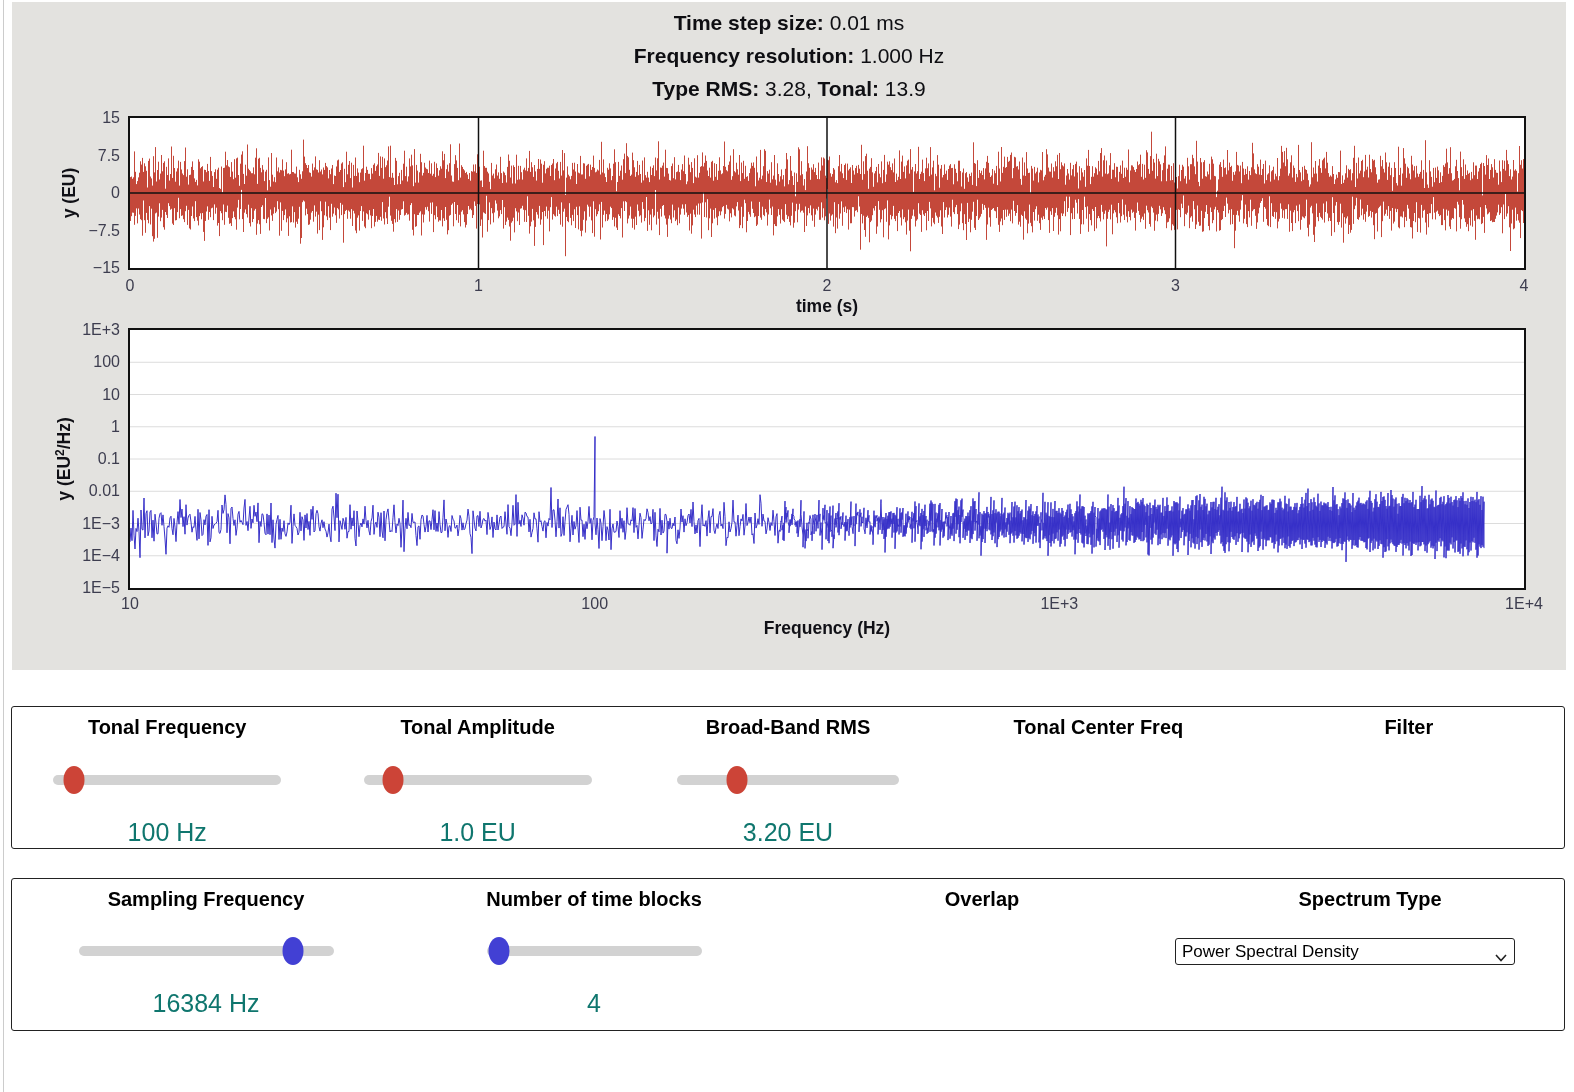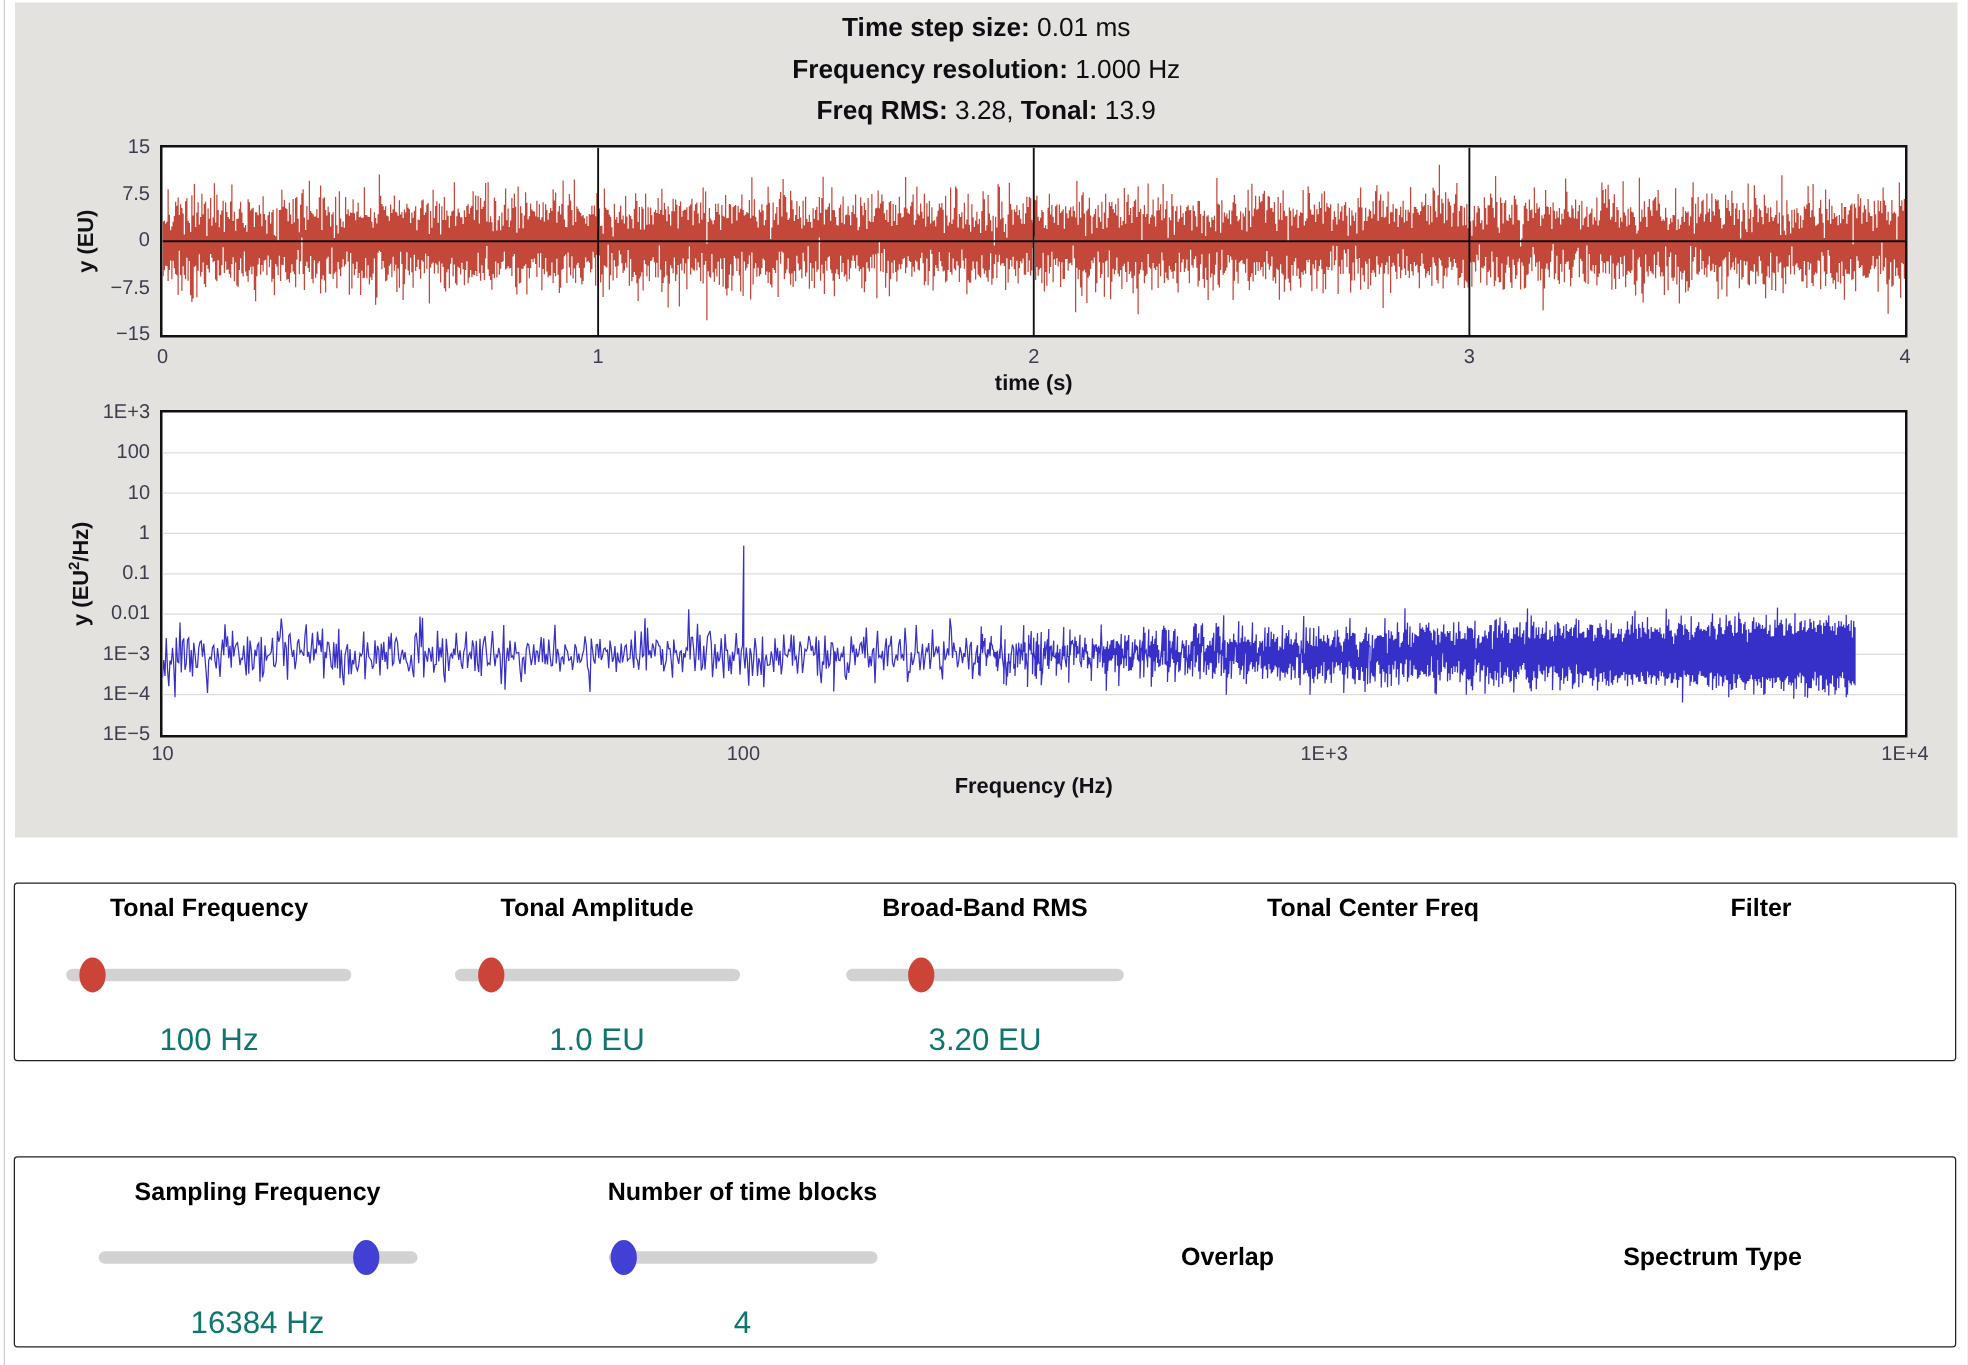--- a/index.html
+++ b/index.html
@@ -16,21 +16,21 @@
   #plot-psd{left:128px;top:328px;width:1394px;height:258px;}
   .plot svg{position:absolute;left:0;top:0;width:100%;height:100%;display:block;}
   .xtick{position:absolute;transform:translateX(-50%);font-size:16px;color:#3d3d4f;white-space:nowrap;}
   .ytick{position:absolute;width:62px;left:58px;text-align:right;transform:translateY(-50%);font-size:16px;color:#3d3d4f;white-space:nowrap;}
   .axis-title{position:absolute;font-weight:bold;font-size:17.5px;color:#101016;white-space:nowrap;}
   .axis-title.x{transform:translateX(-50%);}
   .axis-title.y{transform:translate(-50%,-50%) rotate(-90deg);}
   .axis-title sup{font-size:0.68em;}
   .ctrl-panel{position:absolute;left:11px;width:1552px;background:#ffffff;border:1px solid #222222;border-radius:3px;display:flex;}
   #panel-tone{top:706px;height:141px;}
-  #panel-spectrum{top:925px;height:151px;align-items:center;}
+  #panel-spectrum{top:878px;height:151px;}
   .col{flex:1 1 0;display:flex;flex-direction:column;align-items:center;min-width:0;}
   .col-label{font-weight:bold;font-size:20px;margin-top:9px;line-height:23px;color:#000;}
   .slider-area{display:flex;align-items:center;justify-content:center;width:100%;}
   #panel-tone .slider-area{height:81px;}
   #panel-spectrum .slider-area{height:80px;}
   .col-value{font-size:25px;line-height:24px;color:#0f766e;}
   .track{position:relative;height:10px;border-radius:6px;background:#d2d2d2;}
   .thumb{position:absolute;top:50%;width:21px;height:28px;border-radius:50%;transform:translate(-50%,-50%);}
   .select-wrap{position:relative;width:340px;margin-left:-50px;}
   select.spectrum{
@@ -43,21 +43,21 @@
 </head>
 <body>
 
 <div class="page-left-border"></div>
 
 <div class="charts-panel"></div>
 
 <div class="hdr">
   <div><b>Time step size:</b><span> 0.01 ms</span></div>
   <div><b>Frequency resolution:</b><span> 1.000 Hz</span></div>
-  <div><b>Freq RMS:</b><span> 3.28, </span><b>Tonal:</b><span> 13.9</span></div>
+  <div><b>Type RMS:</b><span> 3.28, </span><b>Tonal:</b><span> 13.9</span></div>
 </div>
 
 <div class="plot" id="plot-time">
   <svg id="time-svg" viewBox="0 0 1394 150" preserveAspectRatio="none">
     <path id="time-path" fill="none" stroke-width="1" d="M0.5 59.1V103.0M1.5 58.5V98.2M2.5 60.8V94.6M3.5 59.3V94.8M4.5 33.4V106.8M5.5 53.8V97.9M6.5 66.1V90.4M7.5 63.1V105.4M8.5 59.4V90.5M9.5 54.7V96.5M10.5 43.3V101.2M11.5 46.6V102.2M12.5 39.9V117.7M13.5 53.9V82.5M14.5 45.3V102.2M15.5 48.3V114.8M16.5 52.8V94.9M17.5 69.5V101.9M18.5 42.9V105.3M19.5 40.6V88.1M20.5 58.5V106.5M21.5 60.4V90.7M22.5 67.6V118.2M23.5 38.2V123.6M24.5 54.4V120.8M25.5 29.1V95.4M26.5 63.5V94.6M27.5 52.0V119.8M28.5 43.7V98.6M29.5 61.5V85.3M30.5 55.6V103.2M31.5 37.0V99.6M32.5 53.3V91.9M33.5 44.9V109.2M34.5 43.3V111.7M35.5 70.7V94.0M36.5 48.8V96.9M37.5 57.0V100.0M38.5 40.4V85.2M39.5 62.6V88.1M40.5 56.0V91.7M41.5 28.5V90.8M42.5 59.9V105.6M43.5 37.8V107.0M44.5 50.0V90.2M45.5 63.7V102.4M46.5 53.5V102.1M47.5 50.3V94.1M48.5 42.6V79.8M49.5 67.6V100.3M50.5 43.9V91.1M51.5 51.5V97.9M52.5 55.5V97.4M53.5 57.1V101.2M54.5 43.1V104.1M55.5 29.5V93.2M56.5 58.7V87.8M57.5 51.3V106.9M58.5 66.6V91.9M59.5 57.1V110.4M60.5 56.7V111.5M61.5 48.9V98.0M62.5 43.4V88.5M63.5 52.0V100.5M64.5 60.4V103.1M65.5 63.9V83.2M66.5 61.9V99.1M67.5 67.4V102.7M68.5 41.3V107.4M69.5 43.7V98.1M70.5 50.3V95.3M71.5 49.0V101.3M72.5 48.2V95.1M73.5 63.5V113.9M74.5 51.7V122.9M75.5 52.0V103.0M76.5 54.2V93.5M77.5 45.9V88.4M78.5 53.0V101.8M79.5 62.9V94.0M80.5 38.9V99.2M81.5 53.1V90.3M82.5 57.9V89.7M83.5 69.0V102.1M84.5 54.1V86.4M85.5 51.3V95.7M86.5 60.8V89.7M87.5 51.7V107.6M88.5 49.7V105.0M89.5 70.0V118.1M90.5 70.9V93.1M91.5 48.5V95.2M92.5 74.3V102.2M93.5 50.0V86.5M94.5 49.7V106.8M95.5 33.7V93.8M96.5 47.3V94.1M97.5 42.0V87.6M98.5 48.4V99.8M99.5 49.2V105.8M100.5 58.9V105.2M101.5 44.1V108.0M102.5 53.6V100.1M103.5 61.2V93.4M104.5 41.2V99.1M105.5 59.7V101.3M106.5 40.4V111.7M107.5 39.6V89.6M108.5 57.0V81.9M109.5 67.8V101.3M110.5 45.7V91.0M111.5 36.6V71.9M112.5 33.3V101.1M113.5 55.9V114.0M114.5 66.0V94.7M115.5 46.7V91.4M116.5 57.7V96.1M117.5 26.5V99.5M118.5 50.7V86.7M119.5 52.1V105.1M120.5 53.4V108.5M121.5 55.2V90.2M122.5 55.2V104.1M123.5 49.4V101.0M124.5 56.3V92.6M125.5 39.7V90.9M126.5 30.3V116.8M127.5 65.9V105.6M128.5 40.7V102.1M129.5 39.8V106.3M130.5 49.9V115.9M131.5 54.3V89.0M132.5 47.1V87.3M133.5 51.7V100.9M134.5 63.1V101.2M135.5 53.6V80.0M136.5 51.8V105.1M137.5 72.3V100.8M138.5 39.4V99.4M139.5 62.1V112.5M140.5 68.7V91.5M141.5 35.0V97.4M142.5 56.7V102.9M143.5 63.6V95.7M144.5 59.2V89.3M145.5 64.2V95.1M146.5 39.5V93.6M147.5 53.3V83.2M148.5 49.4V91.2M149.5 54.5V117.7M150.5 51.9V84.4M151.5 52.3V112.8M152.5 41.4V92.9M153.5 52.6V102.1M154.5 58.2V97.1M155.5 51.4V91.4M156.5 44.2V104.3M157.5 55.7V100.4M158.5 55.2V117.9M159.5 56.4V98.3M160.5 55.9V104.5M161.5 31.7V104.1M162.5 54.0V88.4M163.5 54.1V104.5M164.5 55.4V94.1M165.5 55.6V109.6M166.5 48.6V103.7M167.5 59.3V105.9M168.5 64.1V100.7M169.5 51.8V88.8M170.5 56.3V125.7M171.5 60.8V120.0M172.5 53.3V84.2M173.5 21.6V82.5M174.5 38.6V83.5M175.5 45.2V97.4M176.5 47.0V90.7M177.5 50.0V96.1M178.5 47.0V106.9M179.5 54.4V106.4M180.5 54.9V101.7M181.5 58.6V94.6M182.5 45.6V93.0M183.5 52.3V103.7M184.5 49.4V87.4M185.5 38.4V98.6M186.5 51.4V93.7M187.5 51.9V115.6M188.5 54.5V96.7M189.5 42.2V112.1M190.5 53.5V83.3M191.5 51.5V93.2M192.5 56.4V121.9M193.5 49.5V109.3M194.5 51.9V97.3M195.5 44.9V83.7M196.5 48.1V98.4M197.5 49.4V102.1M198.5 60.4V88.2M199.5 52.0V99.7M200.5 56.2V112.1M201.5 50.5V85.8M202.5 47.0V98.7M203.5 66.1V95.6M204.5 57.5V89.5M205.5 58.0V97.3M206.5 48.5V104.9M207.5 42.4V90.1M208.5 41.6V91.4M209.5 53.9V100.6M210.5 52.0V84.9M211.5 45.5V97.1M212.5 44.3V86.7M213.5 69.1V124.7M214.5 50.8V96.1M215.5 64.2V92.9M216.5 33.7V91.9M217.5 56.3V100.8M218.5 46.8V92.5M219.5 43.0V93.7M220.5 60.1V100.7M221.5 44.7V91.1M222.5 69.5V108.0M223.5 46.9V92.8M224.5 57.9V95.5M225.5 39.5V112.5M226.5 58.0V115.2M227.5 50.4V99.7M228.5 54.6V97.4M229.5 64.2V112.6M230.5 54.6V93.0M231.5 51.2V88.1M232.5 50.3V102.9M233.5 27.7V93.5M234.5 62.7V108.6M235.5 55.0V110.2M236.5 48.7V95.3M237.5 51.9V96.3M238.5 55.8V101.6M239.5 55.8V92.2M240.5 61.2V97.4M241.5 50.1V110.2M242.5 55.6V98.0M243.5 46.8V91.0M244.5 45.3V108.5M245.5 52.9V103.9M246.5 48.2V97.9M247.5 46.5V103.7M248.5 34.9V101.6M249.5 57.9V102.0M250.5 38.4V98.8M251.5 49.9V102.8M252.5 38.8V84.1M253.5 60.7V100.5M254.5 40.4V106.5M255.5 49.2V94.2M256.5 47.3V100.3M257.5 42.5V106.0M258.5 28.4V88.7M259.5 59.1V78.7M260.5 27.7V97.6M261.5 59.7V102.8M262.5 54.9V105.9M263.5 59.8V113.7M264.5 67.0V101.1M265.5 39.9V104.5M266.5 42.8V91.1M267.5 66.3V103.9M268.5 58.1V92.5M269.5 54.8V101.8M270.5 66.1V97.0M271.5 51.9V91.5M272.5 62.5V91.0M273.5 45.7V83.3M274.5 32.7V97.6M275.5 58.1V96.8M276.5 48.7V94.9M277.5 63.5V96.7M278.5 58.4V96.3M279.5 40.4V102.7M280.5 48.4V87.1M281.5 36.7V85.1M282.5 47.4V111.8M283.5 68.2V117.5M284.5 31.1V96.2M285.5 64.6V108.8M286.5 46.9V108.2M287.5 52.6V97.0M288.5 64.6V97.0M289.5 54.3V94.7M290.5 35.8V93.3M291.5 44.2V117.5M292.5 57.5V96.4M293.5 54.9V104.5M294.5 44.8V96.6M295.5 49.5V89.2M296.5 50.8V91.7M297.5 51.3V88.8M298.5 55.0V93.2M299.5 42.6V103.6M300.5 55.7V84.7M301.5 45.3V95.9M302.5 57.7V84.4M303.5 55.8V114.1M304.5 43.8V97.2M305.5 59.1V101.3M306.5 45.4V88.3M307.5 50.0V99.1M308.5 57.7V103.7M309.5 52.3V102.3M310.5 48.3V102.6M311.5 50.7V92.0M312.5 33.3V108.4M313.5 42.3V100.3M314.5 35.9V103.0M315.5 60.1V89.0M316.5 51.2V101.8M317.5 46.7V116.4M318.5 53.6V112.2M319.5 45.2V97.7M320.5 26.3V96.9M321.5 57.5V86.9M322.5 63.5V85.5M323.5 63.8V108.3M324.5 46.1V84.0M325.5 37.2V96.0M326.5 42.4V102.2M327.5 49.9V87.0M328.5 62.2V104.8M329.5 25.5V96.8M330.5 59.6V108.4M331.5 47.2V93.7M332.5 48.9V92.2M333.5 51.1V96.4M334.5 52.4V104.1M335.5 55.0V109.5M336.5 53.9V106.8M337.5 56.5V96.1M338.5 61.0V88.0M339.5 55.0V91.7M340.5 62.7V90.7M341.5 53.1V92.2M342.5 53.7V100.0M343.5 46.5V97.1M344.5 53.4V83.4M345.5 46.3V87.9M346.5 54.9V110.6M347.5 36.3V86.0M348.5 66.2V97.1M349.5 48.7V86.4M350.5 62.7V107.9M351.5 62.4V101.5M352.5 69.0V119.5M353.5 32.7V94.4M354.5 48.1V95.2M355.5 49.8V95.9M356.5 49.8V77.8M357.5 53.7V113.7M358.5 55.4V102.1M359.5 63.8V84.4M360.5 71.2V106.4M361.5 44.9V90.1M362.5 57.5V95.3M363.5 55.6V104.4M364.5 60.4V94.5M365.5 51.3V82.4M366.5 46.5V85.6M367.5 57.6V92.6M368.5 54.4V100.3M369.5 60.8V98.4M370.5 38.8V92.1M371.5 55.1V96.1M372.5 65.0V82.0M373.5 53.5V110.6M374.5 54.7V89.2M375.5 57.2V107.0M376.5 64.5V103.6M377.5 48.9V99.6M378.5 36.5V101.9M379.5 42.8V108.5M380.5 59.5V122.7M381.5 47.6V104.7M382.5 65.5V103.2M383.5 47.3V99.7M384.5 49.0V114.4M385.5 65.5V90.2M386.5 36.7V93.4M387.5 61.8V103.2M388.5 47.8V94.5M389.5 61.4V107.0M390.5 47.9V90.7M391.5 54.2V90.3M392.5 61.6V87.8M393.5 51.6V91.8M394.5 49.7V103.8M395.5 52.4V92.2M396.5 40.4V104.0M397.5 53.2V78.3M398.5 49.9V97.8M399.5 32.9V115.6M400.5 53.9V108.3M401.5 44.2V103.7M402.5 49.3V90.9M403.5 58.9V102.3M404.5 47.0V127.9M405.5 53.4V108.9M406.5 62.6V94.1M407.5 50.9V96.6M408.5 41.0V100.5M409.5 50.9V87.9M410.5 41.5V106.7M411.5 45.7V101.5M412.5 64.7V94.0M413.5 46.8V127.1M414.5 43.2V93.0M415.5 55.4V98.3M416.5 50.8V88.6M417.5 49.7V100.7M418.5 49.8V92.7M419.5 47.7V113.4M420.5 58.0V89.2M421.5 47.0V79.1M422.5 45.5V101.6M423.5 41.0V96.2M424.5 62.2V97.7M425.5 50.5V98.6M426.5 45.3V88.7M427.5 43.9V98.1M428.5 52.8V91.8M429.5 60.5V95.9M430.5 43.9V106.7M431.5 57.6V84.4M432.5 32.0V108.7M433.5 52.4V93.7M434.5 35.1V90.7M435.5 76.9V138.2M436.5 59.6V99.0M437.5 48.4V103.1M438.5 56.7V104.2M439.5 58.3V85.2M440.5 61.3V99.9M441.5 57.9V107.3M442.5 44.9V96.9M443.5 51.5V103.1M444.5 44.7V91.3M445.5 53.5V110.0M446.5 66.0V88.8M447.5 46.0V97.1M448.5 54.6V111.4M449.5 55.3V88.4M450.5 37.9V112.9M451.5 56.5V118.3M452.5 56.4V112.6M453.5 45.2V101.8M454.5 45.5V93.3M455.5 60.8V114.6M456.5 47.8V102.5M457.5 46.7V86.7M458.5 45.9V88.6M459.5 58.3V98.7M460.5 46.7V88.7M461.5 51.9V102.4M462.5 49.0V115.1M463.5 37.6V83.3M464.5 49.9V118.7M465.5 54.3V91.2M466.5 53.6V98.3M467.5 51.5V96.2M468.5 52.5V93.2M469.5 41.9V86.4M470.5 56.5V121.5M471.5 23.8V83.9M472.5 54.5V109.5M473.5 41.4V96.8M474.5 55.4V92.6M475.5 59.1V103.3M476.5 64.0V96.1M477.5 49.8V102.9M478.5 51.7V101.4M479.5 45.3V96.4M480.5 50.4V88.7M481.5 62.2V90.1M482.5 58.0V101.9M483.5 45.7V99.2M484.5 31.3V108.4M485.5 44.2V99.8M486.5 73.2V109.6M487.5 64.0V112.0M488.5 43.9V96.3M489.5 57.9V98.0M490.5 52.7V100.4M491.5 47.5V90.1M492.5 61.7V119.5M493.5 41.2V83.4M494.5 35.6V93.0M495.5 55.1V83.2M496.5 25.2V84.2M497.5 37.9V105.4M498.5 39.3V100.6M499.5 51.8V97.5M500.5 57.9V88.6M501.5 56.6V100.7M502.5 34.6V109.8M503.5 42.2V100.8M504.5 49.3V111.6M505.5 58.8V98.7M506.5 53.9V107.0M507.5 42.9V86.5M508.5 57.2V92.8M509.5 46.9V98.4M510.5 56.0V97.3M511.5 64.7V104.6M512.5 42.5V84.1M513.5 62.4V90.9M514.5 39.4V103.2M515.5 57.2V99.9M516.5 59.6V79.0M517.5 53.8V112.9M518.5 59.6V92.3M519.5 64.1V106.8M520.5 48.5V96.6M521.5 57.0V112.3M522.5 49.9V90.9M523.5 47.3V99.3M524.5 58.1V97.5M525.5 39.5V72.0M526.5 52.4V106.6M527.5 40.3V93.8M528.5 23.3V100.7M529.5 61.5V117.1M530.5 49.5V90.8M531.5 49.8V98.6M532.5 47.6V87.9M533.5 44.6V87.0M534.5 58.6V97.5M535.5 31.7V100.5M536.5 49.9V106.6M537.5 50.1V118.9M538.5 55.6V100.7M539.5 62.0V97.4M540.5 62.5V101.5M541.5 48.1V105.2M542.5 45.5V86.6M543.5 60.2V99.5M544.5 39.2V92.3M545.5 61.4V103.1M546.5 54.1V101.5M547.5 53.5V107.2M548.5 46.9V89.5M549.5 54.1V105.3M550.5 62.1V96.6M551.5 51.6V90.6M552.5 46.1V86.4M553.5 53.2V90.7M554.5 37.5V96.8M555.5 56.0V86.2M556.5 66.2V94.5M557.5 63.4V98.9M558.5 39.7V97.1M559.5 46.7V112.5M560.5 54.2V95.7M561.5 44.1V115.7M562.5 49.9V107.4M563.5 65.1V91.7M564.5 40.3V96.5M565.5 58.7V99.1M566.5 59.6V87.6M567.5 37.2V96.6M568.5 59.6V85.5M569.5 54.8V96.7M570.5 48.8V85.3M571.5 48.1V120.6M572.5 34.4V84.5M573.5 48.5V74.7M574.5 44.8V99.0M575.5 37.5V84.3M576.5 42.9V99.5M577.5 52.5V81.2M578.5 58.0V112.2M579.5 49.7V100.3M580.5 59.6V90.6M581.5 43.8V119.0M582.5 42.8V105.3M583.5 62.7V91.9M584.5 45.2V100.6M585.5 58.8V90.1M586.5 46.0V99.5M587.5 61.9V107.2M588.5 52.8V98.2M589.5 39.3V93.3M590.5 52.4V97.3M591.5 56.2V93.4M592.5 55.3V89.2M593.5 48.0V88.1M594.5 23.5V100.6M595.5 48.8V95.9M596.5 52.2V86.9M597.5 53.3V90.7M598.5 46.9V91.5M599.5 43.5V103.4M600.5 37.5V95.3M601.5 61.8V99.4M602.5 58.2V90.3M603.5 31.2V91.4M604.5 53.2V97.5M605.5 54.4V98.4M606.5 44.7V88.4M607.5 51.3V84.1M608.5 56.7V92.5M609.5 37.0V110.1M610.5 63.1V107.2M611.5 44.5V88.8M612.5 55.1V110.2M613.5 42.8V98.8M614.5 60.8V81.7M615.5 47.8V85.2M616.5 58.9V114.3M617.5 58.2V103.0M618.5 62.9V93.9M619.5 55.1V96.4M620.5 50.5V98.8M621.5 44.7V83.5M622.5 47.9V90.8M623.5 44.4V95.0M624.5 49.8V99.2M625.5 68.3V98.3M626.5 38.5V108.0M627.5 54.4V106.6M628.5 62.5V98.0M629.5 59.7V83.9M630.5 31.9V99.6M631.5 61.2V101.8M632.5 57.6V88.7M633.5 48.2V96.9M634.5 31.2V98.2M635.5 32.8V91.0M636.5 64.0V94.4M637.5 53.1V107.6M638.5 55.6V96.5M639.5 51.7V81.6M640.5 64.7V90.3M641.5 44.2V97.0M642.5 61.3V88.6M643.5 57.6V117.4M644.5 37.0V106.1M645.5 61.7V108.0M646.5 67.4V108.2M647.5 45.3V98.4M648.5 56.0V91.1M649.5 63.6V96.9M650.5 58.3V105.5M651.5 51.4V91.2M652.5 61.4V101.6M653.5 57.1V102.9M654.5 68.4V104.1M655.5 50.8V86.1M656.5 35.0V96.8M657.5 41.4V101.0M658.5 66.3V98.3M659.5 62.1V103.9M660.5 38.0V107.4M661.5 52.7V97.8M662.5 58.1V84.6M663.5 67.0V109.7M664.5 54.5V104.7M665.5 78.3V93.2M666.5 55.3V85.8M667.5 63.9V104.3M668.5 29.3V91.6M669.5 31.3V85.8M670.5 57.3V94.4M671.5 43.2V92.8M672.5 56.2V92.5M673.5 67.5V94.7M674.5 61.1V114.0M675.5 72.1V88.5M676.5 53.5V108.0M677.5 28.2V97.4M678.5 45.2V90.0M679.5 49.8V95.2M680.5 61.8V87.4M681.5 49.5V97.3M682.5 51.6V102.8M683.5 46.2V90.6M684.5 54.1V108.8M685.5 49.9V96.6M686.5 57.0V90.9M687.5 61.0V92.5M688.5 44.6V88.8M689.5 61.2V101.8M690.5 52.6V101.8M691.5 39.4V84.4M692.5 47.5V99.6M693.5 39.5V90.3M694.5 40.6V102.3M695.5 57.7V98.3M696.5 60.1V80.5M697.5 41.6V71.2M698.5 42.2V105.9M699.5 38.5V95.5M700.5 55.3V102.6M701.5 58.7V97.6M702.5 56.1V96.4M703.5 50.0V108.6M704.5 51.6V84.2M705.5 64.3V115.2M706.5 62.1V99.5M707.5 65.1V110.6M708.5 48.2V86.1M709.5 37.0V100.7M710.5 53.5V95.5M711.5 45.9V83.4M712.5 55.3V107.8M713.5 60.1V89.4M714.5 47.0V94.0M715.5 45.5V88.5M716.5 61.9V95.1M717.5 45.6V91.3M718.5 52.4V111.6M719.5 50.9V91.7M720.5 49.3V105.3M721.5 65.0V105.2M722.5 47.0V89.1M723.5 52.5V89.2M724.5 56.6V98.6M725.5 50.1V92.8M726.5 47.8V92.2M727.5 55.1V94.2M728.5 46.9V78.3M729.5 50.7V88.5M730.5 56.0V131.7M731.5 26.8V96.1M732.5 61.8V105.4M733.5 43.3V97.7M734.5 56.1V112.0M735.5 38.1V118.8M736.5 35.7V99.0M737.5 52.7V97.7M738.5 70.8V99.9M739.5 50.6V124.3M740.5 48.9V104.1M741.5 40.2V102.6M742.5 54.3V97.2M743.5 68.8V90.3M744.5 55.4V92.6M745.5 53.1V88.0M746.5 48.9V115.8M747.5 64.4V108.5M748.5 46.0V83.1M749.5 55.7V91.8M750.5 59.3V104.4M751.5 43.4V101.2M752.5 65.2V92.2M753.5 51.9V119.3M754.5 36.9V91.2M755.5 63.9V90.4M756.5 56.4V103.8M757.5 43.7V82.4M758.5 46.7V121.4M759.5 43.3V107.4M760.5 49.2V96.9M761.5 52.1V101.4M762.5 45.4V98.2M763.5 54.4V87.9M764.5 40.5V100.9M765.5 64.0V103.1M766.5 55.6V97.9M767.5 62.2V113.1M768.5 58.8V95.0M769.5 32.4V93.0M770.5 61.0V99.5M771.5 43.6V107.5M772.5 37.6V91.4M773.5 53.9V101.2M774.5 48.4V99.2M775.5 60.4V104.3M776.5 47.4V116.6M777.5 42.7V102.6M778.5 41.6V91.6M779.5 55.6V112.7M780.5 31.1V133.3M781.5 51.6V100.9M782.5 49.0V97.7M783.5 73.9V91.5M784.5 53.4V98.4M785.5 46.0V108.5M786.5 55.5V102.7M787.5 53.2V101.3M788.5 28.8V85.2M789.5 61.0V95.7M790.5 55.9V97.0M791.5 53.7V113.9M792.5 41.6V92.3M793.5 55.1V96.5M794.5 63.1V98.0M795.5 50.4V95.1M796.5 39.7V112.3M797.5 50.2V93.0M798.5 45.4V103.0M799.5 58.2V83.9M800.5 29.1V90.4M801.5 56.6V108.4M802.5 49.4V99.9M803.5 42.7V104.6M804.5 72.3V106.2M805.5 55.8V94.5M806.5 58.2V97.7M807.5 37.1V99.5M808.5 46.7V104.9M809.5 69.7V98.8M810.5 50.7V92.3M811.5 47.0V108.5M812.5 59.4V116.0M813.5 57.0V84.1M814.5 46.4V99.5M815.5 55.8V92.0M816.5 52.6V89.3M817.5 61.9V99.5M818.5 51.0V96.8M819.5 47.6V89.6M820.5 46.1V98.6M821.5 50.1V108.6M822.5 49.9V81.7M823.5 66.3V94.2M824.5 46.3V96.1M825.5 50.8V89.2M826.5 54.9V86.9M827.5 63.3V96.1M828.5 42.7V111.1M829.5 42.7V106.6M830.5 53.1V93.3M831.5 68.5V85.4M832.5 54.5V105.1M833.5 50.5V112.2M834.5 70.8V96.2M835.5 55.2V106.0M836.5 54.1V122.0M837.5 59.4V84.9M838.5 63.8V104.0M839.5 55.8V100.8M840.5 58.0V114.3M841.5 54.6V101.8M842.5 66.9V93.7M843.5 24.3V83.8M844.5 45.0V109.8M845.5 45.8V112.0M846.5 68.1V98.0M847.5 42.2V81.7M848.5 59.9V102.0M849.5 52.0V100.4M850.5 55.2V98.6M851.5 52.7V95.9M852.5 57.0V85.9M853.5 50.1V91.9M854.5 61.4V87.1M855.5 50.4V89.8M856.5 43.8V121.9M857.5 37.9V106.5M858.5 44.9V89.7M859.5 54.7V99.4M860.5 59.0V108.7M861.5 57.5V92.0M862.5 51.0V90.9M863.5 65.7V90.0M864.5 52.5V92.7M865.5 55.2V93.3M866.5 47.9V100.1M867.5 67.1V89.0M868.5 33.7V106.8M869.5 50.5V113.9M870.5 63.5V103.5M871.5 29.0V100.5M872.5 54.9V107.2M873.5 48.8V92.0M874.5 38.6V101.9M875.5 49.8V91.6M876.5 49.0V98.8M877.5 38.9V91.7M878.5 43.8V97.8M879.5 42.8V95.6M880.5 36.9V103.2M881.5 34.5V91.6M882.5 60.2V105.4M883.5 50.1V82.8M884.5 38.8V93.0M885.5 39.4V97.8M886.5 48.6V95.0M887.5 48.1V87.1M888.5 51.5V106.6M889.5 43.5V103.7M890.5 60.9V108.7M891.5 66.8V96.8M892.5 39.5V98.0M893.5 57.5V121.7M894.5 44.4V93.3M895.5 57.9V100.5M896.5 34.1V101.8M897.5 50.5V115.3M898.5 55.0V105.6M899.5 54.7V86.6M900.5 75.3V104.8M901.5 47.9V108.2M902.5 50.6V114.4M903.5 62.6V94.0M904.5 48.9V102.6M905.5 55.4V91.2M906.5 53.7V88.3M907.5 49.7V102.8M908.5 64.4V96.7M909.5 54.5V105.2M910.5 51.8V111.9M911.5 52.4V99.7M912.5 34.0V101.8M913.5 62.3V98.3M914.5 58.7V101.0M915.5 56.8V90.0M916.5 31.2V91.7M917.5 36.4V89.6M918.5 49.6V102.1M919.5 53.5V114.9M920.5 53.7V93.3M921.5 45.5V96.9M922.5 59.6V90.1M923.5 49.2V113.0M924.5 53.3V98.8M925.5 43.3V94.8M926.5 48.3V89.8M927.5 36.8V97.3M928.5 61.0V116.6M929.5 35.0V101.1M930.5 51.2V113.3M931.5 44.3V95.3M932.5 47.3V98.0M933.5 48.4V95.6M934.5 45.4V83.2M935.5 66.7V98.3M936.5 57.5V78.6M937.5 51.0V93.9M938.5 55.5V90.1M939.5 61.6V78.7M940.5 44.8V117.1M941.5 57.4V95.2M942.5 51.2V101.2M943.5 47.0V89.8M944.5 58.5V101.0M945.5 45.9V81.7M946.5 43.6V84.7M947.5 54.5V95.5M948.5 70.5V81.1M949.5 48.2V100.9M950.5 62.4V115.9M951.5 50.2V106.3M952.5 54.4V92.0M953.5 58.7V106.4M954.5 52.0V78.6M955.5 68.8V89.1M956.5 40.4V100.7M957.5 47.7V88.4M958.5 31.9V113.8M959.5 48.0V96.1M960.5 66.1V102.1M961.5 58.8V107.4M962.5 48.2V91.1M963.5 58.7V93.0M964.5 55.2V113.1M965.5 49.3V89.0M966.5 50.6V110.4M967.5 56.7V100.2M968.5 42.9V98.0M969.5 53.3V100.2M970.5 35.0V103.5M971.5 30.1V86.9M972.5 58.6V93.8M973.5 42.3V101.4M974.5 37.5V95.8M975.5 55.6V92.5M976.5 42.5V128.4M977.5 56.2V100.8M978.5 55.4V93.9M979.5 47.3V91.7M980.5 35.1V101.4M981.5 60.9V86.7M982.5 51.7V116.3M983.5 51.8V95.4M984.5 45.2V92.2M985.5 59.3V94.3M986.5 48.7V99.3M987.5 48.9V105.2M988.5 63.6V85.0M989.5 53.9V95.3M990.5 47.4V104.5M991.5 55.8V98.2M992.5 42.6V81.4M993.5 60.0V96.7M994.5 49.7V102.0M995.5 58.8V86.7M996.5 49.7V98.6M997.5 51.8V104.4M998.5 31.5V93.2M999.5 64.3V99.0M1000.5 52.5V102.4M1001.5 47.3V91.6M1002.5 47.5V94.8M1003.5 49.1V93.8M1004.5 51.9V99.9M1005.5 54.0V112.6M1006.5 51.0V94.8M1007.5 43.5V84.5M1008.5 47.2V92.9M1009.5 46.1V96.9M1010.5 36.7V104.2M1011.5 58.8V100.7M1012.5 45.9V98.7M1013.5 61.5V101.9M1014.5 46.7V95.5M1015.5 59.8V110.8M1016.5 32.2V87.7M1017.5 34.4V92.2M1018.5 50.9V94.5M1019.5 55.8V106.0M1020.5 38.1V108.7M1021.5 13.7V88.6M1022.5 52.8V90.1M1023.5 40.9V94.6M1024.5 44.6V112.8M1025.5 60.6V102.6M1026.5 35.7V96.6M1027.5 58.1V103.3M1028.5 40.8V95.9M1029.5 43.4V87.8M1030.5 46.3V91.3M1031.5 63.3V98.0M1032.5 52.2V95.3M1033.5 44.9V89.2M1034.5 37.4V92.3M1035.5 28.4V96.2M1036.5 63.2V110.2M1037.5 50.7V104.4M1038.5 46.6V103.8M1039.5 46.7V100.4M1040.5 62.4V89.7M1041.5 48.0V112.3M1042.5 62.0V106.3M1043.5 45.2V107.7M1044.5 64.5V111.9M1045.5 55.4V106.2M1046.5 59.0V91.9M1047.5 70.5V111.4M1048.5 58.1V91.3M1049.5 46.7V92.0M1050.5 63.2V99.2M1051.5 52.0V85.7M1052.5 46.8V90.1M1053.5 48.6V77.5M1054.5 60.6V108.2M1055.5 58.1V95.9M1056.5 65.6V96.7M1057.5 39.8V94.7M1058.5 48.3V87.6M1059.5 61.6V110.2M1060.5 46.2V99.6M1061.5 46.2V98.2M1062.5 36.8V103.7M1063.5 40.2V83.1M1064.5 48.4V91.3M1065.5 56.2V111.0M1066.5 22.8V106.5M1067.5 43.6V87.5M1068.5 63.9V103.8M1069.5 68.2V107.9M1070.5 40.0V107.6M1071.5 44.3V92.8M1072.5 60.7V113.8M1073.5 44.1V113.3M1074.5 42.2V100.1M1075.5 58.2V93.8M1076.5 58.7V87.1M1077.5 53.5V96.0M1078.5 56.4V108.0M1079.5 45.8V112.3M1080.5 61.6V89.5M1081.5 38.6V94.0M1082.5 41.3V105.2M1083.5 45.7V102.1M1084.5 57.9V91.4M1085.5 58.3V88.8M1086.5 79.1V113.5M1087.5 72.7V92.0M1088.5 61.4V94.5M1089.5 46.6V112.7M1090.5 44.1V112.1M1091.5 49.0V102.1M1092.5 58.8V101.1M1093.5 41.6V93.0M1094.5 50.1V87.9M1095.5 49.4V99.0M1096.5 56.4V79.6M1097.5 32.0V85.6M1098.5 52.4V95.4M1099.5 44.6V91.9M1100.5 49.0V106.6M1101.5 47.8V91.2M1102.5 62.8V106.1M1103.5 54.1V96.9M1104.5 56.8V130.2M1105.5 53.4V112.7M1106.5 33.9V96.9M1107.5 46.9V92.8M1108.5 47.6V97.5M1109.5 53.5V103.7M1110.5 47.5V91.6M1111.5 65.2V82.5M1112.5 43.9V77.1M1113.5 50.5V105.4M1114.5 56.9V100.8M1115.5 50.9V86.6M1116.5 56.0V106.1M1117.5 48.3V109.1M1118.5 61.6V93.1M1119.5 53.0V99.4M1120.5 57.1V81.7M1121.5 49.3V107.8M1122.5 24.8V93.2M1123.5 35.4V91.6M1124.5 51.4V91.0M1125.5 55.3V97.8M1126.5 56.1V110.9M1127.5 46.2V104.4M1128.5 48.7V95.4M1129.5 56.6V89.7M1130.5 41.6V84.9M1131.5 57.0V83.0M1132.5 50.9V80.2M1133.5 46.0V103.8M1134.5 65.5V89.0M1135.5 42.6V90.7M1136.5 62.1V101.0M1137.5 56.5V107.2M1138.5 55.3V108.2M1139.5 47.3V78.3M1140.5 63.6V109.1M1141.5 53.3V85.2M1142.5 52.1V98.1M1143.5 48.7V99.0M1144.5 61.6V93.9M1145.5 55.7V100.8M1146.5 58.3V94.2M1147.5 40.0V110.4M1148.5 62.3V103.5M1149.5 58.1V100.8M1150.5 50.6V85.4M1151.5 27.9V90.8M1152.5 33.9V99.9M1153.5 44.5V92.3M1154.5 33.1V100.6M1155.5 48.2V91.2M1156.5 29.8V91.1M1157.5 41.3V100.9M1158.5 57.7V86.3M1159.5 55.4V113.8M1160.5 44.3V92.7M1161.5 37.3V105.0M1162.5 59.5V113.1M1163.5 47.5V94.3M1164.5 49.9V92.1M1165.5 63.9V105.1M1166.5 55.9V87.6M1167.5 59.3V93.1M1168.5 26.9V103.2M1169.5 52.0V86.5M1170.5 54.4V111.7M1171.5 63.2V101.8M1172.5 48.9V98.5M1173.5 61.8V99.4M1174.5 47.8V100.3M1175.5 51.3V98.2M1176.5 52.0V81.6M1177.5 55.6V109.8M1178.5 62.2V118.4M1179.5 68.7V106.6M1180.5 66.4V89.5M1181.5 24.2V87.8M1182.5 59.3V95.4M1183.5 49.5V116.8M1184.5 55.7V124.0M1185.5 43.0V108.7M1186.5 55.5V85.5M1187.5 63.6V99.1M1188.5 47.6V103.2M1189.5 41.1V94.9M1190.5 50.1V98.8M1191.5 54.8V100.1M1192.5 42.3V101.6M1193.5 40.8V85.5M1194.5 39.6V104.6M1195.5 50.4V94.0M1196.5 33.9V83.4M1197.5 44.7V95.4M1198.5 55.1V103.2M1199.5 58.8V99.8M1200.5 57.4V103.0M1201.5 58.6V117.9M1202.5 48.1V79.2M1203.5 56.0V95.0M1204.5 66.0V114.2M1205.5 61.4V87.6M1206.5 56.6V84.0M1207.5 59.8V104.1M1208.5 54.0V106.8M1209.5 54.2V103.9M1210.5 32.6V85.7M1211.5 66.0V109.6M1212.5 57.4V95.3M1213.5 64.9V124.7M1214.5 61.7V99.2M1215.5 55.3V105.6M1216.5 47.3V100.4M1217.5 59.6V98.4M1218.5 50.8V116.0M1219.5 52.1V106.9M1220.5 51.2V114.7M1221.5 62.4V111.9M1222.5 55.2V78.7M1223.5 39.8V105.9M1224.5 27.8V91.2M1225.5 69.0V87.6M1226.5 44.9V79.8M1227.5 60.5V101.0M1228.5 39.5V101.8M1229.5 55.4V99.3M1230.5 52.7V81.5M1231.5 43.0V97.3M1232.5 41.8V90.7M1233.5 59.2V101.7M1234.5 53.4V96.1M1235.5 36.9V103.8M1236.5 51.7V93.6M1237.5 48.7V87.0M1238.5 59.5V98.9M1239.5 36.7V97.9M1240.5 51.0V92.9M1241.5 54.3V99.6M1242.5 41.1V94.0M1243.5 42.6V107.2M1244.5 41.8V121.2M1245.5 49.3V95.7M1246.5 56.3V94.9M1247.5 64.7V113.5M1248.5 61.7V90.3M1249.5 61.3V88.9M1250.5 37.8V87.7M1251.5 48.3V119.1M1252.5 42.0V103.2M1253.5 50.8V83.6M1254.5 54.5V97.7M1255.5 34.5V95.8M1256.5 44.3V91.7M1257.5 61.9V97.9M1258.5 48.7V88.1M1259.5 44.5V100.9M1260.5 57.2V92.9M1261.5 49.9V112.6M1262.5 72.8V90.0M1263.5 59.1V105.5M1264.5 44.2V103.6M1265.5 50.0V90.7M1266.5 65.1V94.1M1267.5 67.5V91.1M1268.5 28.7V109.3M1269.5 57.0V110.4M1270.5 49.8V98.5M1271.5 67.7V98.5M1272.5 55.5V99.5M1273.5 30.1V93.4M1274.5 40.3V109.2M1275.5 45.7V99.1M1276.5 59.8V102.9M1277.5 48.7V86.9M1278.5 50.2V90.6M1279.5 55.5V100.8M1280.5 61.3V109.1M1281.5 37.8V109.5M1282.5 46.6V120.5M1283.5 52.5V103.0M1284.5 48.2V95.0M1285.5 59.5V104.2M1286.5 47.8V84.2M1287.5 55.5V114.0M1288.5 58.8V99.9M1289.5 55.9V100.5M1290.5 53.9V114.6M1291.5 42.3V86.9M1292.5 60.7V99.7M1293.5 51.9V92.8M1294.5 70.0V91.8M1295.5 22.2V104.5M1296.5 54.4V116.6M1297.5 66.5V96.0M1298.5 69.9V109.3M1299.5 42.2V95.2M1300.5 53.4V95.2M1301.5 58.9V86.1M1302.5 68.7V101.3M1303.5 49.9V79.1M1304.5 64.2V94.7M1305.5 49.6V101.5M1306.5 59.9V93.7M1307.5 48.6V92.6M1308.5 52.3V95.9M1309.5 65.0V98.1M1310.5 54.3V97.1M1311.5 64.1V107.1M1312.5 57.9V107.1M1313.5 47.2V90.8M1314.5 48.9V102.1M1315.5 45.5V112.4M1316.5 30.7V91.6M1317.5 44.4V97.7M1318.5 55.8V92.7M1319.5 50.1V108.4M1320.5 29.2V111.0M1321.5 55.2V101.7M1322.5 62.6V100.0M1323.5 62.1V100.8M1324.5 60.9V90.1M1325.5 48.3V90.7M1326.5 41.8V113.4M1327.5 53.0V83.8M1328.5 60.1V86.6M1329.5 72.3V99.2M1330.5 33.6V110.7M1331.5 49.2V101.2M1332.5 58.1V82.0M1333.5 41.3V86.6M1334.5 60.9V100.4M1335.5 46.5V104.1M1336.5 57.1V108.8M1337.5 52.4V106.2M1338.5 55.8V113.2M1339.5 54.8V99.9M1340.5 62.2V107.5M1341.5 53.9V92.4M1342.5 60.6V108.7M1343.5 44.3V91.1M1344.5 57.2V102.8M1345.5 47.6V121.8M1346.5 47.6V97.5M1347.5 61.0V101.2M1348.5 53.5V100.7M1349.5 50.1V101.3M1350.5 46.1V89.2M1351.5 44.7V106.1M1352.5 77.4V105.2M1353.5 45.0V98.9M1354.5 48.0V114.9M1355.5 56.6V87.0M1356.5 37.1V90.5M1357.5 47.0V96.4M1358.5 40.5V95.5M1359.5 61.0V94.2M1360.5 51.9V103.0M1361.5 46.1V102.4M1362.5 49.3V104.2M1363.5 59.5V103.9M1364.5 41.2V104.0M1365.5 51.9V100.8M1366.5 54.7V97.6M1367.5 54.9V94.4M1368.5 66.7V86.7M1369.5 42.5V96.9M1370.5 53.4V95.2M1371.5 64.1V89.2M1372.5 42.2V115.3M1373.5 50.9V86.5M1374.5 42.7V101.1M1375.5 52.6V76.0M1376.5 31.9V98.5M1377.5 42.4V95.5M1378.5 46.1V88.2M1379.5 58.1V109.3M1380.5 51.3V133.0M1381.5 61.5V105.5M1382.5 58.6V91.7M1383.5 42.0V111.3M1384.5 52.6V110.4M1385.5 51.3V89.6M1386.5 52.8V102.7M1387.5 73.6V96.1M1388.5 55.2V102.4M1389.5 28.0V104.7M1390.5 46.8V120.1M1391.5 42.2V92.2M1392.5 50.5V93.1M1393.5 41.1V105.0" stroke="#c4483a"></path>
     <line x1="348.5" y1="0" x2="348.5" y2="150" stroke="#111" stroke-width="1.5"></line>
     <line x1="697" y1="0" x2="697" y2="150" stroke="#111" stroke-width="1.5"></line>
     <line x1="1045.5" y1="0" x2="1045.5" y2="150" stroke="#111" stroke-width="1.5"></line>
     <line x1="0" y1="75" x2="1394" y2="75" stroke="#111" stroke-width="1.5"></line>
   </svg>
@@ -164,14 +164,26 @@
         <div class="thumb" style="left: 6%; background: rgb(66, 64, 212);"></div>
       </div>
     </div>
     <div class="col-value">4</div>
   </div>
   <div class="col">
     <div class="col-label">Overlap</div>
   </div>
   <div class="col">
     <div class="col-label">Spectrum Type</div>
+    <div class="slider-area">
+      <div class="select-wrap">
+        <select class="spectrum">
+          <option>Power Spectral Density</option>
+        </select>
+        <span class="chevron">
+          <svg width="12" height="8" viewBox="0 0 12 8">
+              <polyline points="1,1 6,6.5 11,1" fill="none" stroke="#222" stroke-width="1.6"></polyline>
+            </svg>
+        </span>
+      </div>
+    </div>
   </div>
 </div>
 
 </body></html>

